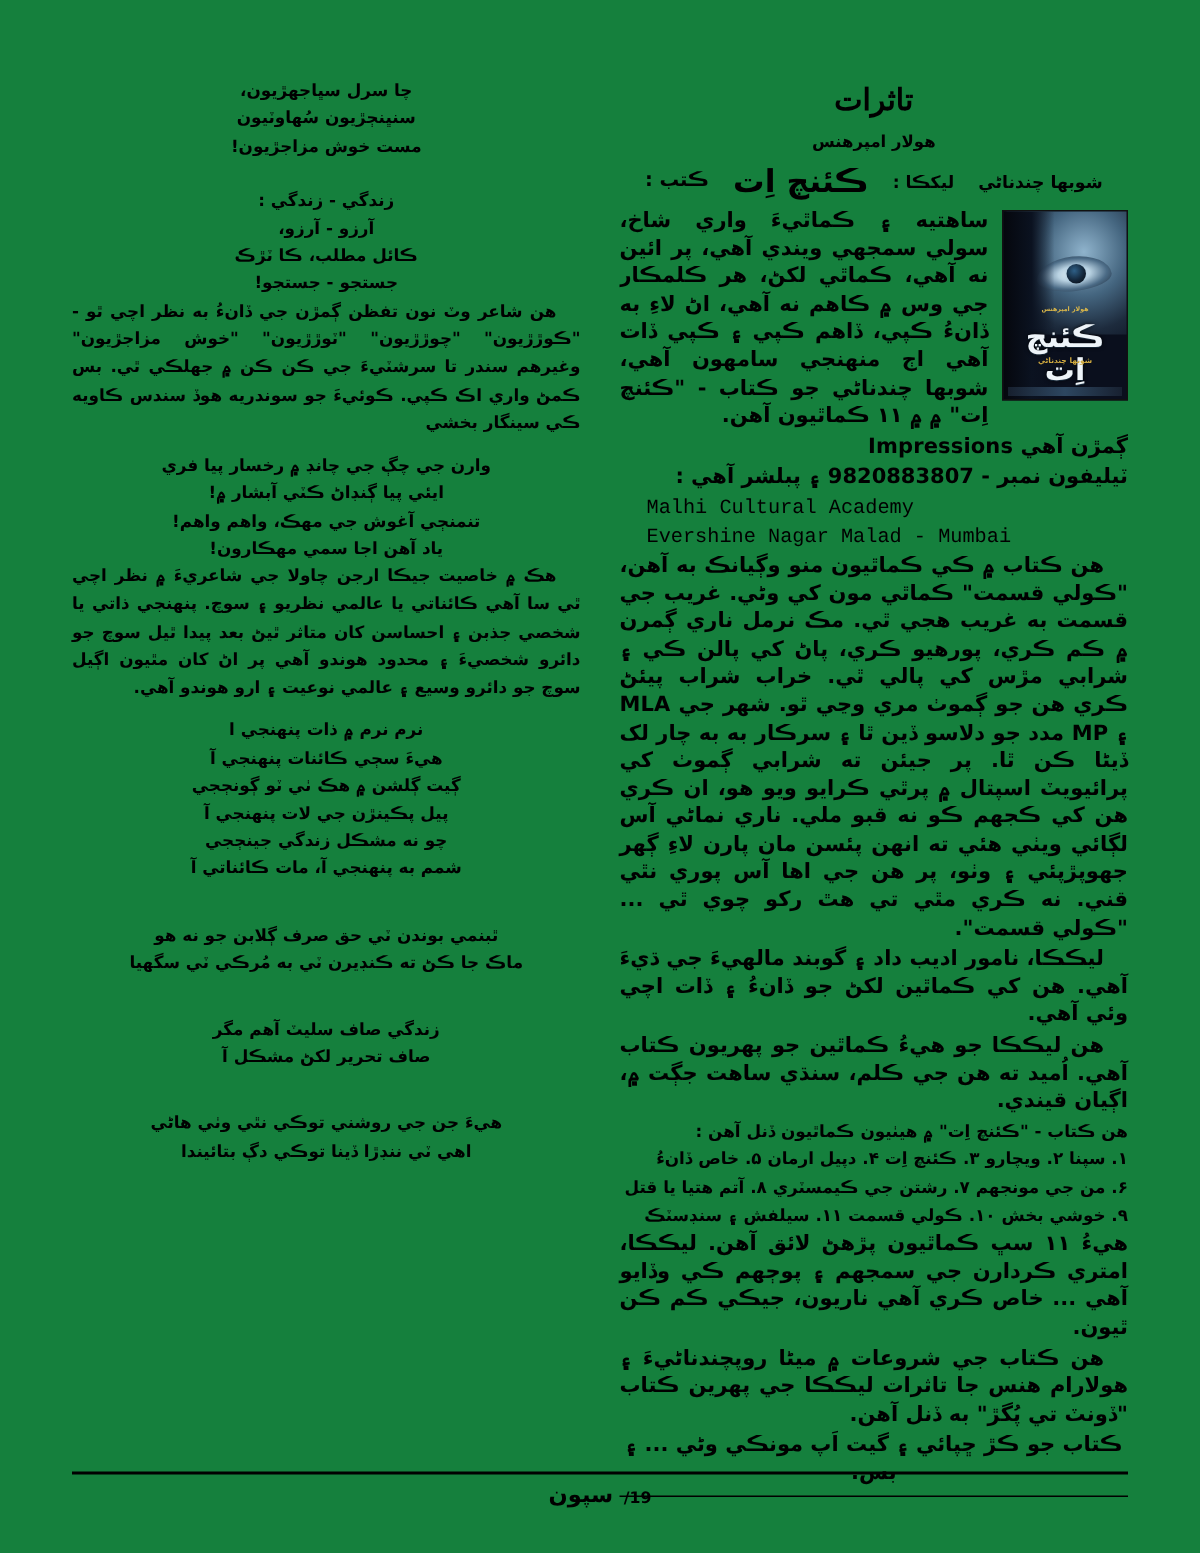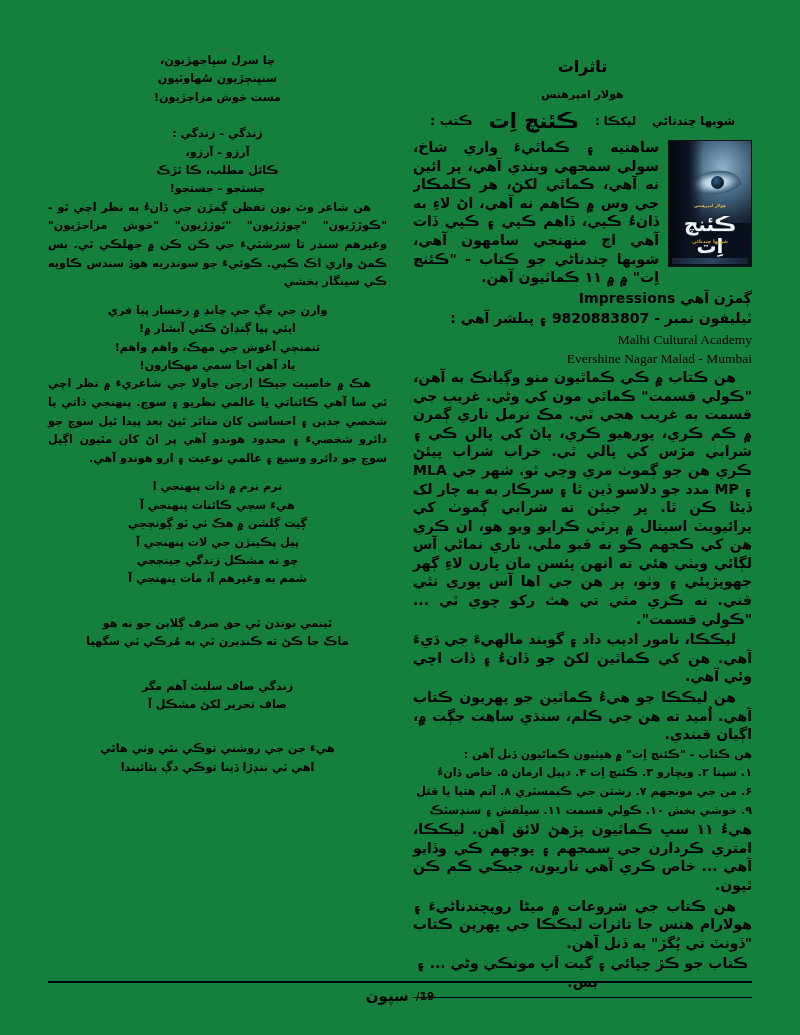--- a/index.html
+++ b/index.html
@@ -52,26 +52,27 @@
     text-align: justify;
     text-align-last: right;
     font-weight: 700;
     letter-spacing: 0.1px;
     margin: 0 0 2px 0;
   }
   .body-text.indent { text-indent: 16px; }
 
   
   .review-title {
-    font-size: 16px;
+    font-size: 20px;
     font-weight: 700;
     text-align: center;
     letter-spacing: 1px;
     margin: 0 0 6px 0;
     line-height: 30px;
+    font-family: Liberation Serif, serif;
   }
   .review-sub {
     font-size: 11px;
     font-weight: 700;
     text-align: center;
     margin: 0 0 8px 0;
     line-height: 14px;
   }
   .book-line {
     display: flex;
@@ -174,22 +175,22 @@
     background: linear-gradient(90deg,#1a2434,#33506c,#1a2434);
     opacity: .85;
   }
 
   .pub-lines {
     clear: both;
     margin-top: 2px;
   }
   .latin-block {
     direction: ltr;
-    text-align: right;
-    font-family: Liberation Serif, serif;
+    text-align: left;
+    font-family: Liberation Mono, monospace;
     font-size: 13.5px;
     line-height: 19px;
     font-weight: 400;
     margin: 1px 0 0 18px;
   }
 
   .story-list .li-row {
     font-size: 11.2px;
     line-height: 18.6px;
     font-weight: 700;
@@ -234,21 +235,21 @@
   }
   .footer-rule {
     border: none;
     border-top: 2.2px solid #000;
     margin: 0 0 4px 0;
   }
   .footer-inner {
     display: flex;
     flex-direction: row-reverse;
     justify-content: center;
-    align-items: center;
+    align-items: flex-end;
     gap: 7px;
   }
   .footer-name {
     font-size: 15px;
     font-weight: 700;
   }
   .footer-page {
     font-size: 10.5px;
     font-weight: 700;
     direction: ltr;
@@ -285,21 +286,21 @@
 
       <p class="prose">هڪ ۾ خاصيت جيڪا ارجن چاولا جي شاعريءَ ۾ نظر اچي ٿي سا آهي ڪائناتي يا عالمي نظريو ۽ سوچ. پنهنجي ذاتي يا شخصي جذبن ۽ احساسن کان متاثر ٿيڻ بعد پيدا ٿيل سوچ جو دائرو شخصيءَ ۽ محدود هوندو آهي پر اڻ کان مٿيون اڳيل سوچ جو دائرو وسيع ۽ عالمي نوعيت ۽ ارو هوندو آهي.</p>
 
       <div class="gap-sm"></div>
 
       <p class="poem-line">نرم نرم ۾ ذات پنهنجي ا</p>
       <p class="poem-line">هيءَ سڄي ڪائنات پنهنجي آ</p>
       <p class="poem-line">ڳيت ڳلشن ۾ هڪ ٺي ٽو ڳونڄجي</p>
       <p class="poem-line">پيل پڪينڙن جي لات پنهنجي آ</p>
       <p class="poem-line">چو نه مشڪل زندگي جينڄجي</p>
-      <p class="poem-line">شمم به وغيرهم آ، مات پنهنجي آ</p>
+      <p class="poem-line">شمم به پنهنجي آ، مات ڪائناتي آ</p>
 
       <div class="gap-lg"></div>
 
       <p class="poem-line">ٿبنمي بوندن ٽي حق صرف ڳلابن جو نه هو</p>
       <p class="poem-line">ماڪ جا ڪڻ ته ڪنڊيرن ٽي به مُرڪي ٽي سگهيا</p>
 
       <div class="gap-lg"></div>
 
       <p class="poem-line">زندگي صاف سليٽ آهم مگر</p>
       <p class="poem-line">صاف تحرير لکڻ مشڪل آ</p>

